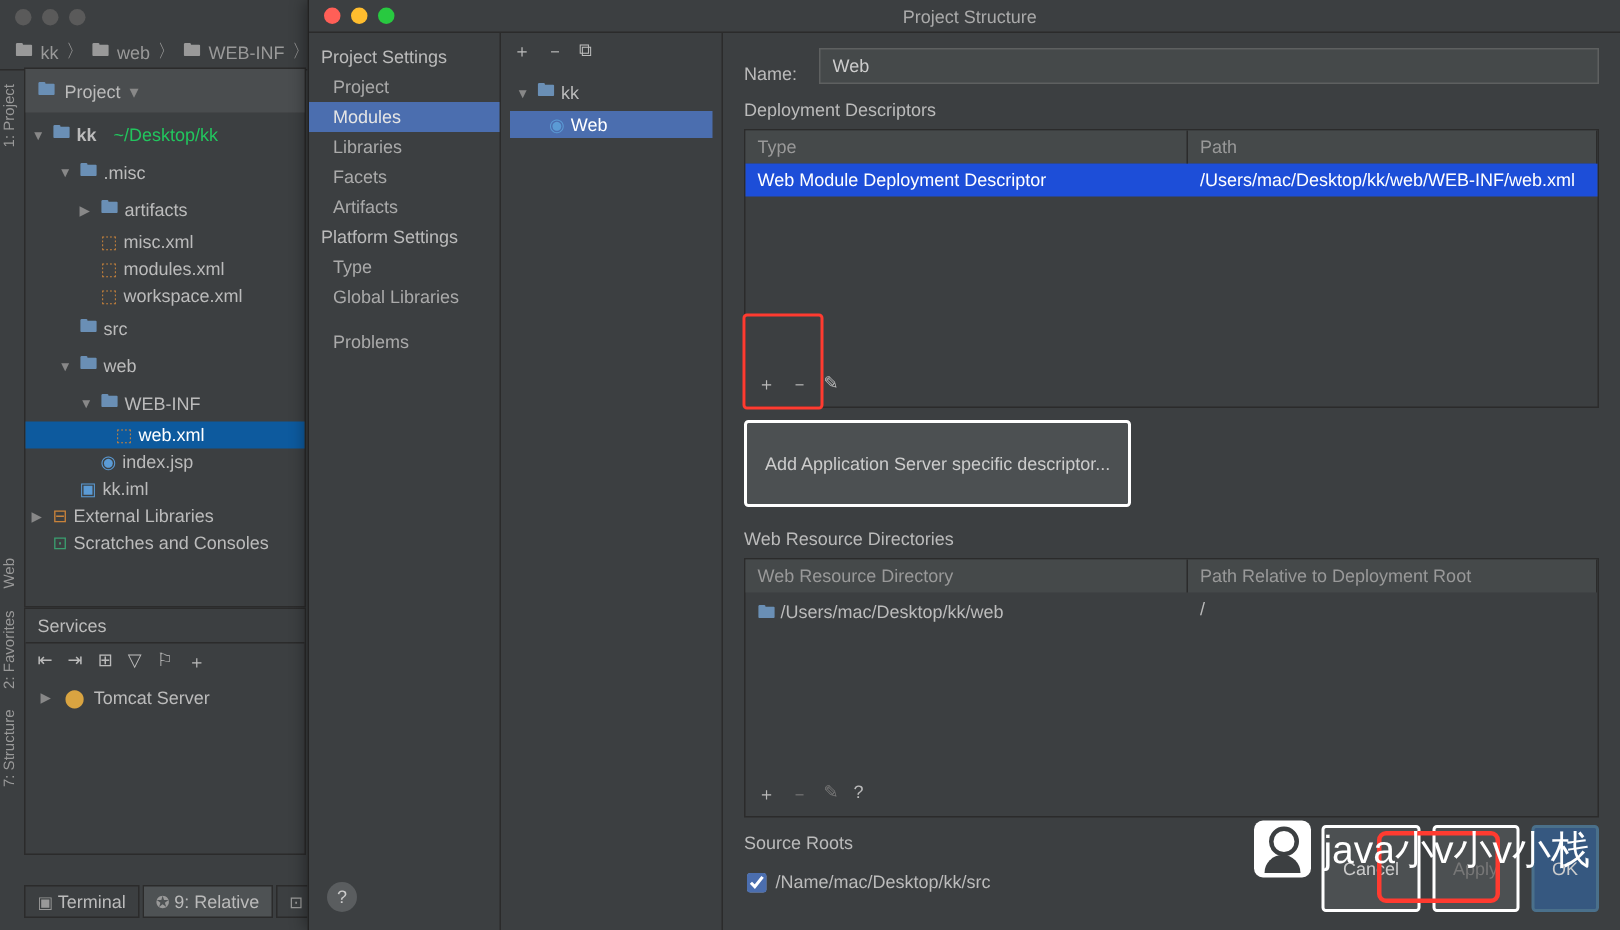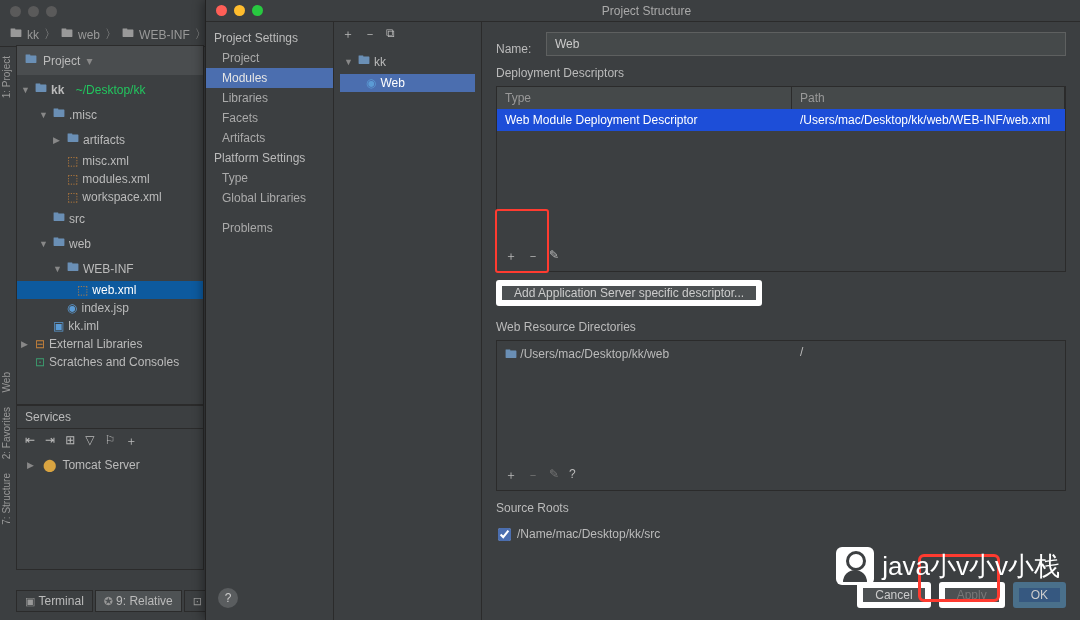--- a/index.html
+++ b/index.html
@@ -58,21 +58,21 @@
 .table-head div{padding:4px 8px;border-right:1px solid #2b2b2b;color:#999;font-size:12px}
 .table-row{display:flex}
 .table-row.sel{background:#1d4ed8}
 .table-row.sel div{color:#fff}
 .table-row div{padding:4px 8px;font-size:12px}
 .col1{width:295px}
 .col2{flex:1}
 .table-body{height:140px;position:relative}
 .table-tb{display:flex;gap:10px;padding:6px 8px;color:#aaa;position:absolute;bottom:0;left:0}
 .redbox1{position:absolute;border:2px solid #ff3b30;width:54px;height:64px;bottom:-2px;left:-2px;border-radius:3px}
-.btn{background:#4c5052;border:6px solid #ffffff;padding:0 12px;color:#ccc;border-radius:3px}
+.btn{background:#4c5052;border:2px solid #ffffff;padding:20px 12px;color:#ccc;border-radius:3px}
 .btn.primary{background:#365880;border-color:#4a708b}
 .add-desc-btn{margin-top:8px}
 .table2-body{height:120px}
 .src-row{display:flex;align-items:center;gap:6px;padding:6px 2px}
 .dlg-footer{position:absolute;bottom:12px;right:14px;display:flex;gap:8px}
 .redbox2{position:absolute;border:3px solid #ff3b30;width:82px;height:48px;border-radius:6px;right:66px;bottom:6px}
 .help-circle{position:absolute;bottom:12px;left:12px;width:20px;height:20px;border-radius:50%;background:#5a5d5f;text-align:center;line-height:20px;color:#ccc}
 .watermark{position:absolute;right:20px;bottom:35px;display:flex;align-items:center;gap:8px;pointer-events:none}
 .watermark .wm-icon{width:38px;height:38px;background:#fff;border-radius:6px;position:relative}
 .watermark .wm-icon::before{content:"";position:absolute;width:14px;height:14px;border:3px solid #3c3f41;border-radius:50%;top:4px;left:10px}
@@ -280,20 +280,24 @@
               <span>－</span>
               <span>✎</span>
             </div>
           <div class="redbox1"></div>
         </div>
       </div>
       <button class="btn add-desc-btn">Add Application Server specific descriptor...</button>
 
       <div class="section-hdr" style="margin-top:14px">Web Resource Directories</div>
       <div class="table">
+        <div class="table-head">
+            <div class="col1">Web Resource Directory</div>
+            <div class="col2">Path Relative to Deployment Root</div>
+          </div>
         <div class="table-row">
             <div class="col1"><span class="folder-icn">🖿</span> <span>/Users/mac/Desktop/kk/web</span></div>
             <div class="col2">/</div>
           </div>
         <div class="table-body table2-body">
           <div class="table-tb">
               <span>＋</span>
               <span class="disabled">－</span>
               <span class="disabled">✎</span>
               <span>?</span>

